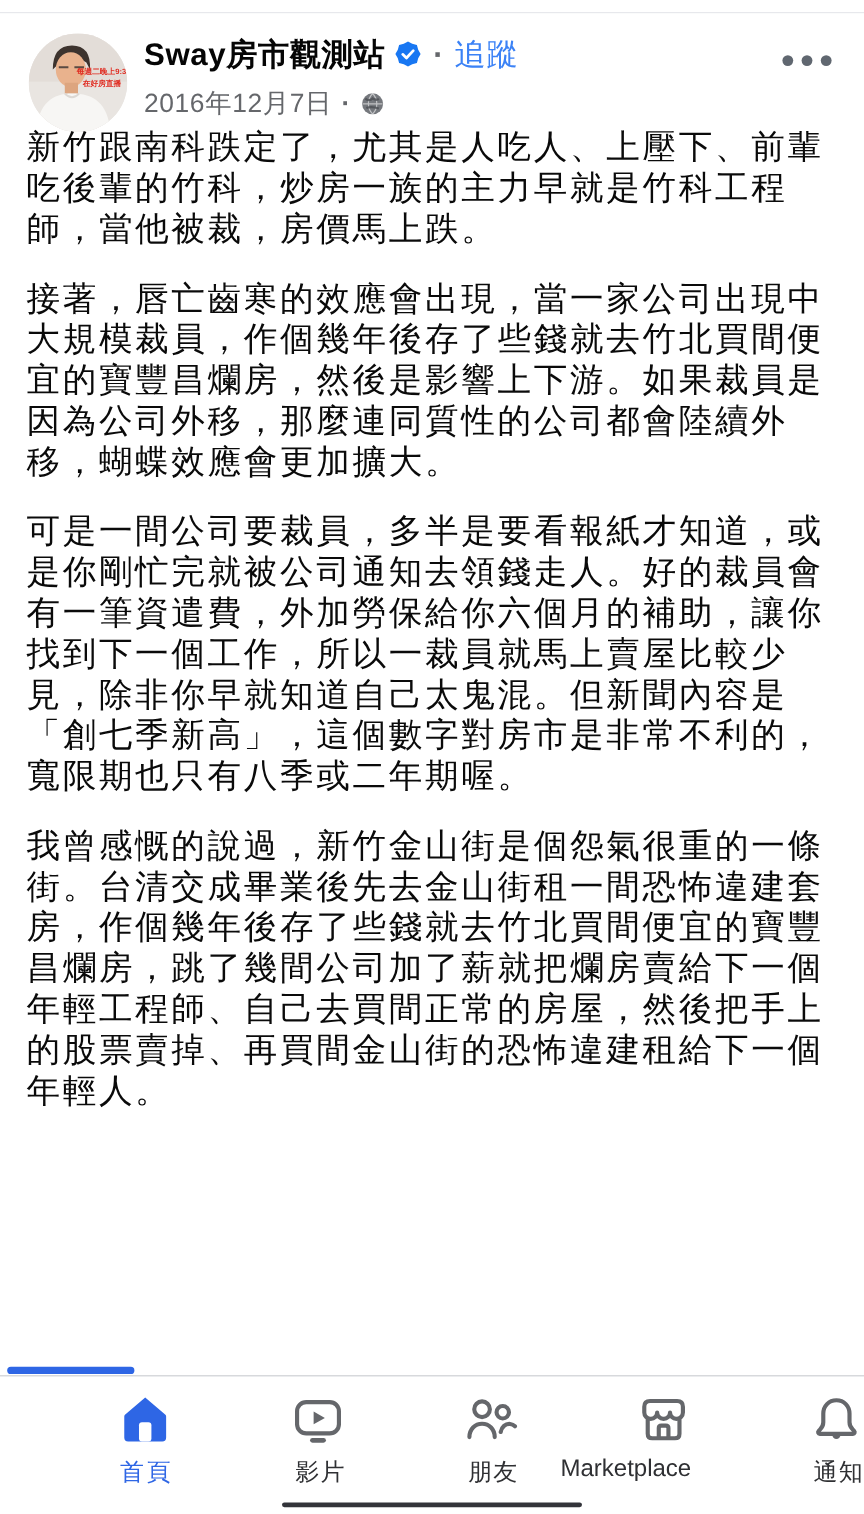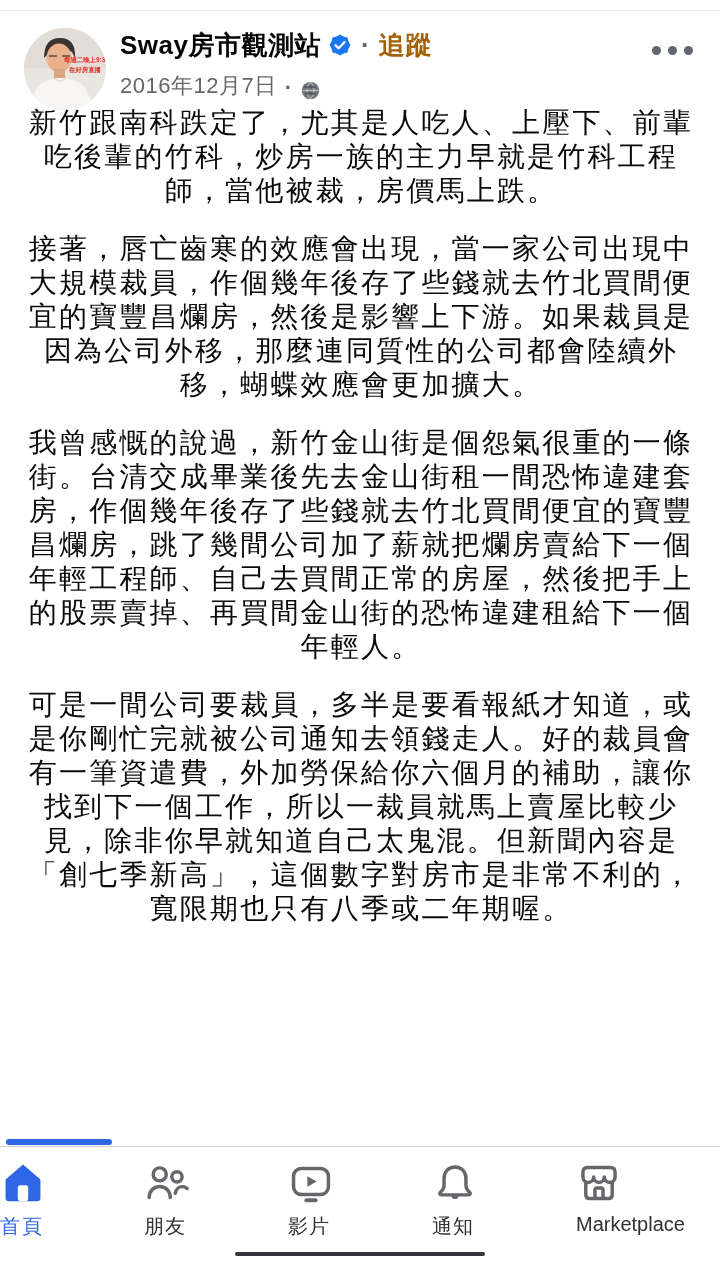--- a/index.html
+++ b/index.html
@@ -13,43 +13,43 @@
   .top-hairline{position:absolute;top:10px;left:0;width:720px;height:1px;background:#e7e8ec;}
 
   
   .post-header{position:absolute;top:26px;left:24px;right:20px;height:86px;}
   .avatar{position:absolute;left:0;top:2px;width:82px;height:82px;border-radius:50%;overflow:hidden;background:#e9e5e1;}
   .header-text{position:absolute;left:96px;top:4px;}
   .name-row{display:flex;align-items:center;font-size:26px;line-height:30px;white-space:nowrap;}
   .page-name{font-weight:700;color:#050505;letter-spacing:.5px;}
   .badge{width:24px;height:24px;margin-left:7px;flex:none;}
   .name-sep{color:#65676b;font-weight:700;margin:0 9px;}
-  .follow-link{color:#a16207;font-weight:700;letter-spacing:1px;}
-  .date-row{margin-top:11px;display:flex;align-items:flex-end;font-size:22px;color:#65676b;letter-spacing:.5px;}
+  .follow-link{color:#3b82f6;font-weight:400;letter-spacing:1px;}
+  .date-row{margin-top:11px;display:flex;align-items:center;font-size:22px;color:#65676b;letter-spacing:.5px;}
   .date-sep{margin:0 8px;font-weight:700;}
   .globe{width:21px;height:21px;margin-top:1px;}
   .more-btn{position:absolute;right:2px;top:8px;width:52px;height:32px;display:flex;align-items:center;justify-content:center;gap:7px;}
   .more-btn i{width:9px;height:9px;border-radius:50%;background:#606770;display:block;}
 
   
   .post-body{
     position:absolute;left:22px;top:106px;width:678px;
     font-size:28px;line-height:34px;letter-spacing:2.2px;
     color:#0a0a0a;
   }
-  .post-body p{margin:0 0 24px 0;text-align:center;}
+  .post-body p{margin:0 0 24px 0;}
   .post-body p:last-child{margin-bottom:0;}
 
   
   .tab-bar{
     position:absolute;left:0;top:1146px;width:720px;height:116px;
     border-top:1px solid #ced0d4;display:flex;background:#fff;box-sizing:border-box;
   }
   .active-indicator{position:absolute;left:6px;top:-8px;width:106px;height:6px;border-radius:3px;background:#2e66e5;}
-  .tab{flex:1;display:flex;flex-direction:column;align-items:flex-start;padding-top:13px;}
+  .tab{flex:1;display:flex;flex-direction:column;align-items:flex-end;padding-top:13px;}
   .tab-icon{width:46px;height:46px;display:block;}
   .tab-label{margin-top:7px;font-size:20px;color:#2f3033;letter-spacing:1px;}
   .tab.active .tab-label{color:#2e66e5;letter-spacing:2px;}
   .tab-label.latin{letter-spacing:0;}
 
   .home-indicator{position:absolute;left:50%;transform:translateX(-50%);top:1252px;width:250px;height:4px;border-radius:2px;background:#33343a;}
 </style>
 </head>
 <body>
 
@@ -102,66 +102,66 @@
   <div class="more-btn">
     <i></i>
       <i></i>
       <i></i>
   </div>
 </div>
 
 <div class="post-body">
   <p>新竹跟南科跌定了，尤其是人吃人、上壓下、前輩吃後輩的竹科，炒房一族的主力早就是竹科工程師，當他被裁，房價馬上跌。</p>
   <p>接著，唇亡齒寒的效應會出現，當一家公司出現中大規模裁員，作個幾年後存了些錢就去竹北買間便宜的寶豐昌爛房，然後是影響上下游。如果裁員是因為公司外移，那麼連同質性的公司都會陸續外移，蝴蝶效應會更加擴大。</p>
+  <p>可是一間公司要裁員，多半是要看報紙才知道，或是你剛忙完就被公司通知去領錢走人。好的裁員會有一筆資遣費，外加勞保給你六個月的補助，讓你找到下一個工作，所以一裁員就馬上賣屋比較少見，除非你早就知道自己太鬼混。但新聞內容是「創七季新高」，這個數字對房市是非常不利的，寬限期也只有八季或二年期喔。</p>
   <p>我曾感慨的說過，新竹金山街是個怨氣很重的一條街。台清交成畢業後先去金山街租一間恐怖違建套房，作個幾年後存了些錢就去竹北買間便宜的寶豐昌爛房，跳了幾間公司加了薪就把爛房賣給下一個年輕工程師、自己去買間正常的房屋，然後把手上的股票賣掉、再買間金山街的恐怖違建租給下一個年輕人。</p>
-  <p>可是一間公司要裁員，多半是要看報紙才知道，或是你剛忙完就被公司通知去領錢走人。好的裁員會有一筆資遣費，外加勞保給你六個月的補助，讓你找到下一個工作，所以一裁員就馬上賣屋比較少見，除非你早就知道自己太鬼混。但新聞內容是「創七季新高」，這個數字對房市是非常不利的，寬限期也只有八季或二年期喔。</p>
 </div>
 
 <div class="tab-bar">
   <div class="active-indicator"></div>
 
   <div class="tab active">
     <svg class="tab-icon" viewBox="0 0 24 24">
       <path d="M12 2.4 L3.2 9.9 Q2.9 10.2 2.9 10.7 V19.8 A1.7 1.7 0 0 0 4.6 21.5 H19.4 A1.7 1.7 0 0 0 21.1 19.8 V10.7 Q21.1 10.2 20.8 9.9 Z" fill="#2e66e5"></path>
       <rect x="9.3" y="13.2" width="5.4" height="8.3" rx="1.3" fill="#ffffff"></rect>
     </svg>
     <span class="tab-label">首頁</span>
   </div>
 
   <div class="tab">
     <svg class="tab-icon" viewBox="0 0 24 24">
-      <circle cx="8.2" cy="7.5" r="3.4" fill="none" stroke="#65676b" stroke-width="1.8"></circle>
-      <path d="M2.7 19.6 C2.7 16.2 5.1 13.8 8.2 13.8 C11.3 13.8 13.7 16.2 13.7 19.6" fill="none" stroke="#65676b" stroke-width="1.8" stroke-linecap="round"></path>
-      <circle cx="17.2" cy="8.8" r="2.7" fill="none" stroke="#65676b" stroke-width="1.8"></circle>
-      <path d="M16.3 17.4 C16.7 15.2 18.4 13.7 20.4 13.9 C21.2 14 21.9 14.3 22.5 14.9" fill="none" stroke="#65676b" stroke-width="1.8" stroke-linecap="round"></path>
-    </svg>
-    <span class="tab-label">朋友</span>
-  </div>
-
-  <div class="tab">
-    <svg class="tab-icon" viewBox="0 0 24 24">
       <rect x="2.9" y="4.4" width="18.2" height="13.6" rx="4" fill="none" stroke="#65676b" stroke-width="1.8"></rect>
       <polygon points="10.1,8.5 10.1,14 15,11.25" fill="#65676b"></polygon>
       <path d="M9.6 21 H14.4" stroke="#65676b" stroke-width="2.1" stroke-linecap="round"></path>
     </svg>
     <span class="tab-label">影片</span>
   </div>
 
   <div class="tab">
     <svg class="tab-icon" viewBox="0 0 24 24">
-      <path d="M12 3.6 C8.7 3.6 6.3 6.1 6.3 9.4 L6.3 13.2 C6.3 14.5 5.7 15.6 4.8 16.4 L4.3 16.9 C3.8 17.4 4.1 18.2 4.8 18.2 L19.2 18.2 C19.9 18.2 20.2 17.4 19.7 16.9 L19.2 16.4 C18.3 15.6 17.7 14.5 17.7 13.2 L17.7 9.4 C17.7 6.1 15.3 3.6 12 3.6 Z" fill="none" stroke="#65676b" stroke-width="1.8" stroke-linejoin="round"></path>
-      <path d="M10.2 18.6 a1.8 1.8 0 0 0 3.6 0 Z" fill="#65676b"></path>
+      <circle cx="8.2" cy="7.5" r="3.4" fill="none" stroke="#65676b" stroke-width="1.8"></circle>
+      <path d="M2.7 19.6 C2.7 16.2 5.1 13.8 8.2 13.8 C11.3 13.8 13.7 16.2 13.7 19.6" fill="none" stroke="#65676b" stroke-width="1.8" stroke-linecap="round"></path>
+      <circle cx="17.2" cy="8.8" r="2.7" fill="none" stroke="#65676b" stroke-width="1.8"></circle>
+      <path d="M16.3 17.4 C16.7 15.2 18.4 13.7 20.4 13.9 C21.2 14 21.9 14.3 22.5 14.9" fill="none" stroke="#65676b" stroke-width="1.8" stroke-linecap="round"></path>
     </svg>
-    <span class="tab-label">通知</span>
+    <span class="tab-label">朋友</span>
   </div>
 
   <div class="tab">
     <svg class="tab-icon" viewBox="0 0 24 24">
       <path d="M3.6 8.9 L3.6 6.4 Q3.6 3.9 6.1 3.9 L17.9 3.9 Q20.4 3.9 20.4 6.4 L20.4 8.9 A2.8 2.8 0 0 1 14.8 8.9 A2.8 2.8 0 0 1 9.2 8.9 A2.8 2.8 0 0 1 3.6 8.9 Z" fill="none" stroke="#65676b" stroke-width="1.8" stroke-linejoin="round"></path>
       <path d="M5.1 12 V18.1 Q5.1 20.1 7.1 20.1 H16.9 Q18.9 20.1 18.9 18.1 V12" fill="none" stroke="#65676b" stroke-width="1.8" stroke-linecap="round"></path>
       <path d="M9.9 20 V15.7 Q9.9 14.6 11 14.6 H13 Q14.1 14.6 14.1 15.7 V20" fill="none" stroke="#65676b" stroke-width="1.8" stroke-linejoin="round"></path>
     </svg>
     <span class="tab-label latin">Marketplace</span>
   </div>
 
+  <div class="tab">
+    <svg class="tab-icon" viewBox="0 0 24 24">
+      <path d="M12 3.6 C8.7 3.6 6.3 6.1 6.3 9.4 L6.3 13.2 C6.3 14.5 5.7 15.6 4.8 16.4 L4.3 16.9 C3.8 17.4 4.1 18.2 4.8 18.2 L19.2 18.2 C19.9 18.2 20.2 17.4 19.7 16.9 L19.2 16.4 C18.3 15.6 17.7 14.5 17.7 13.2 L17.7 9.4 C17.7 6.1 15.3 3.6 12 3.6 Z" fill="none" stroke="#65676b" stroke-width="1.8" stroke-linejoin="round"></path>
+      <path d="M10.2 18.6 a1.8 1.8 0 0 0 3.6 0 Z" fill="#65676b"></path>
+    </svg>
+    <span class="tab-label">通知</span>
+  </div>
+
 </div>
 
 <div class="home-indicator"></div>
 
 </body></html>

